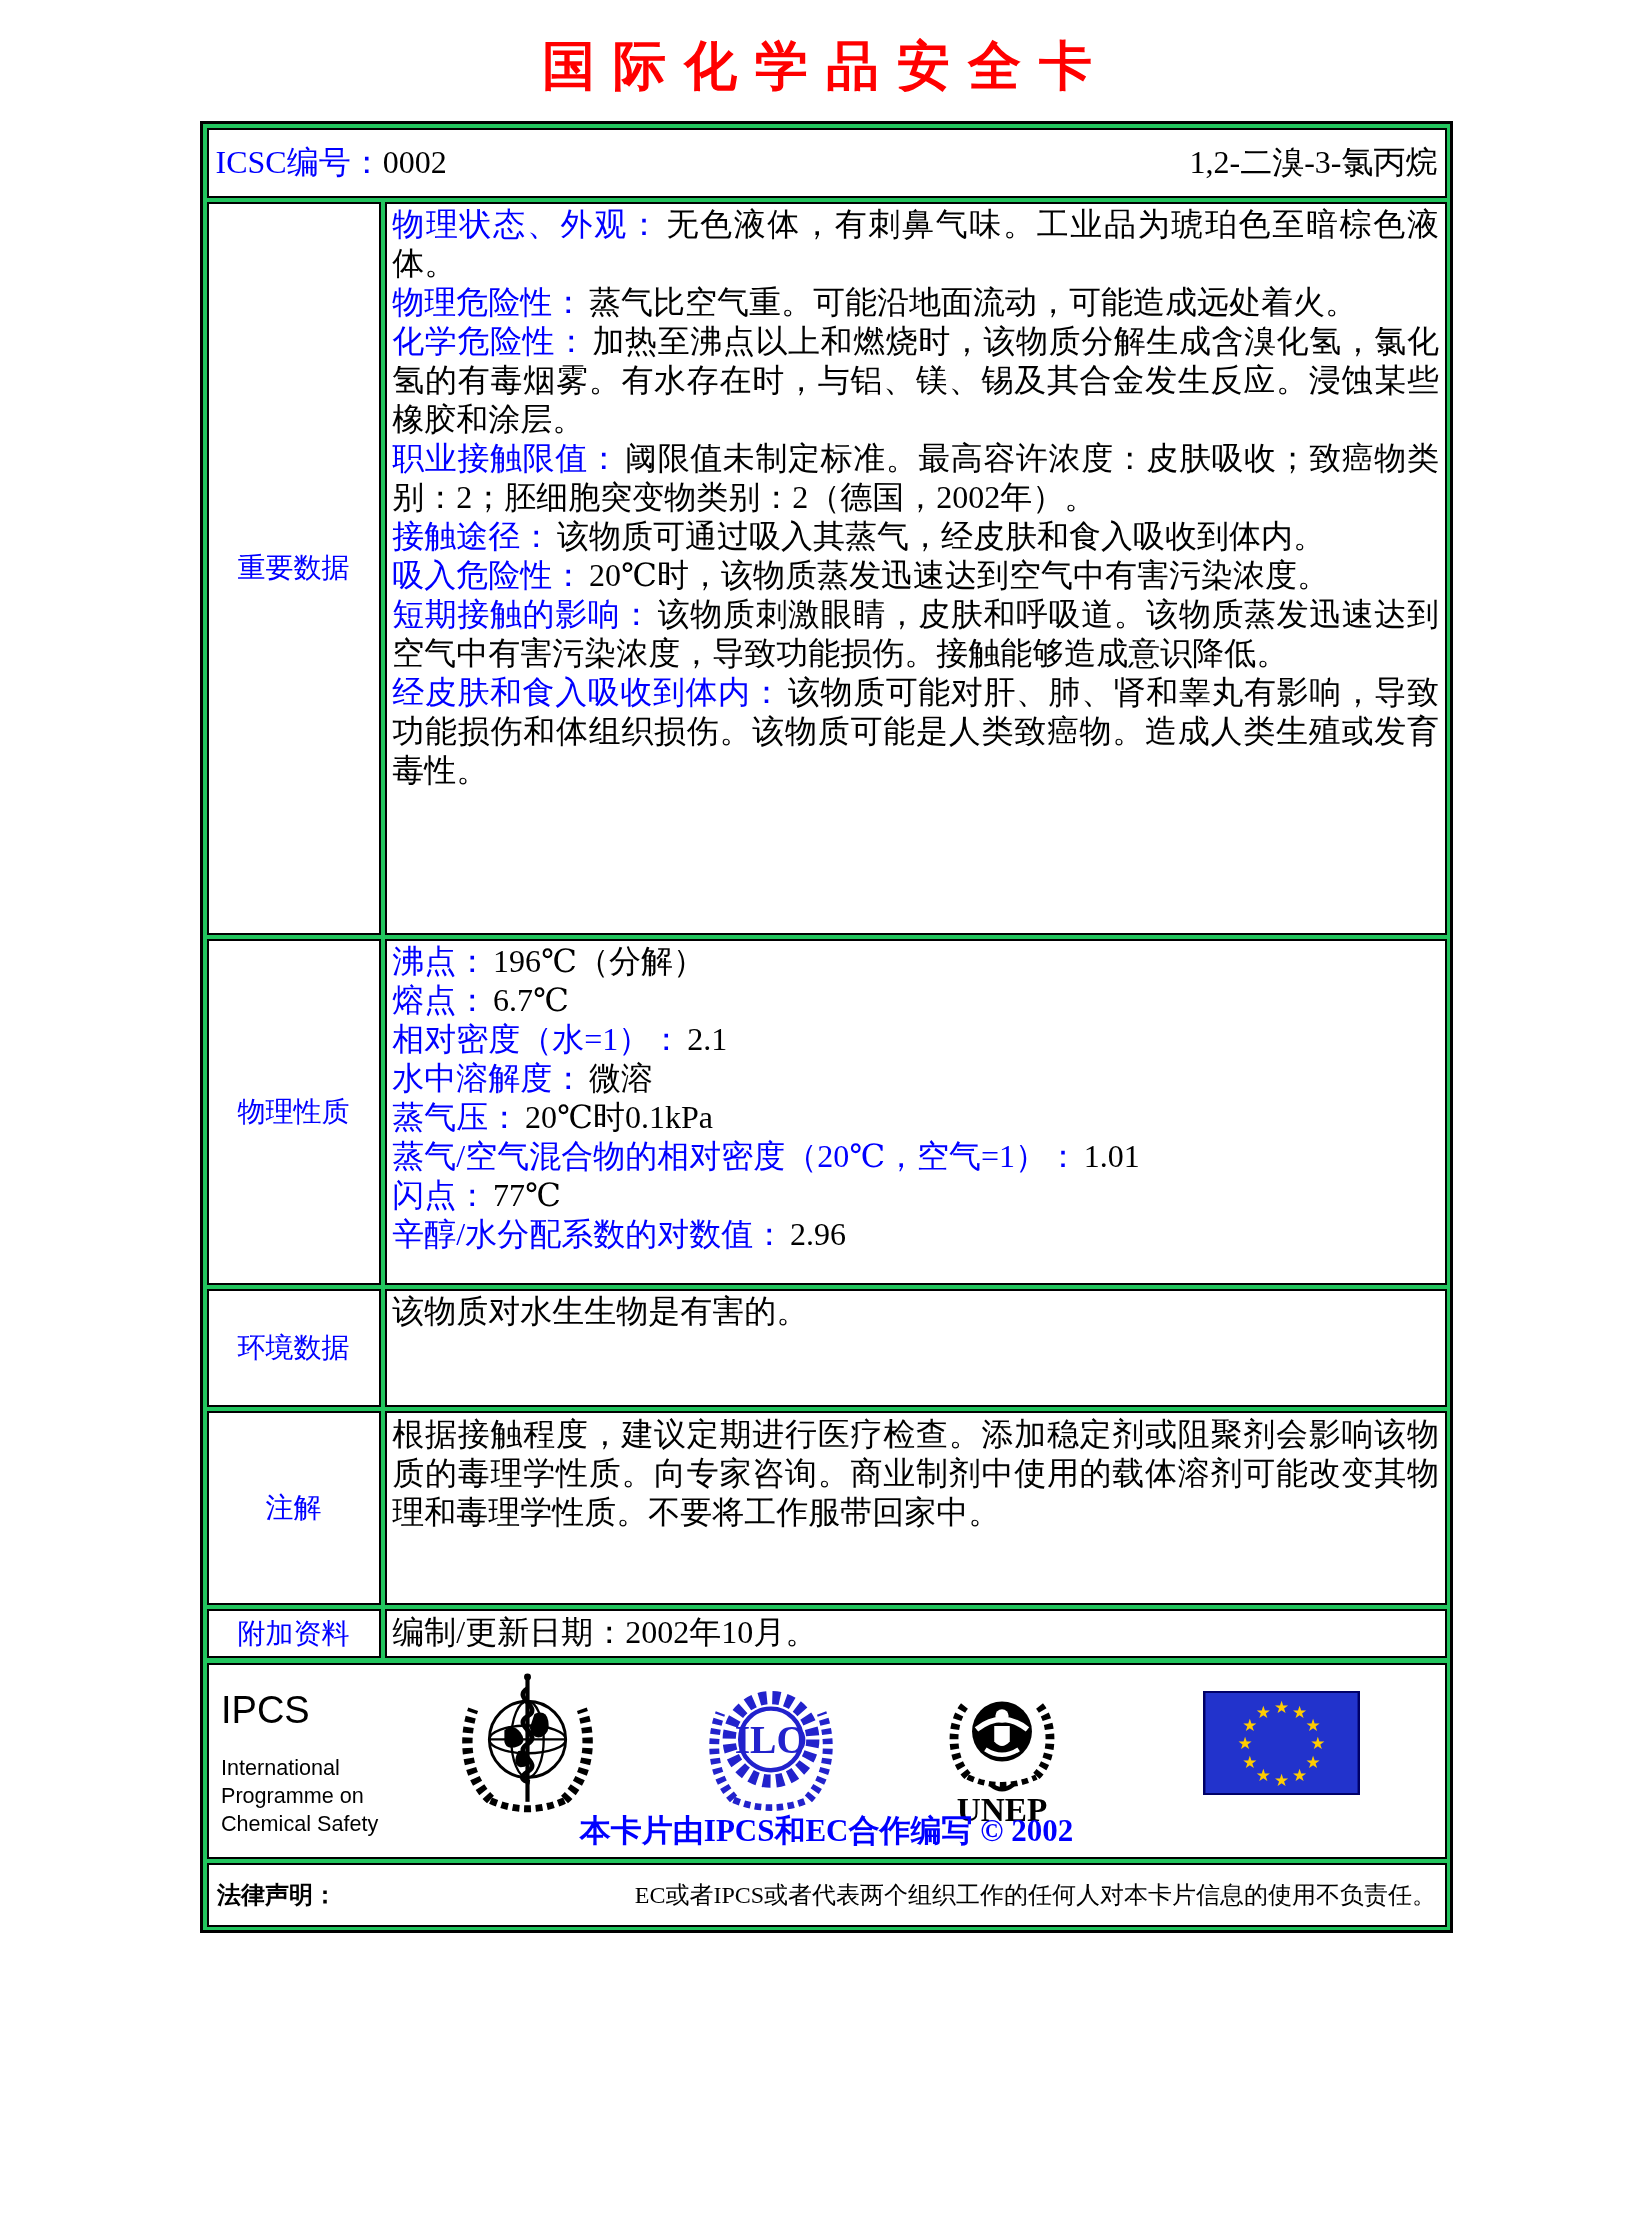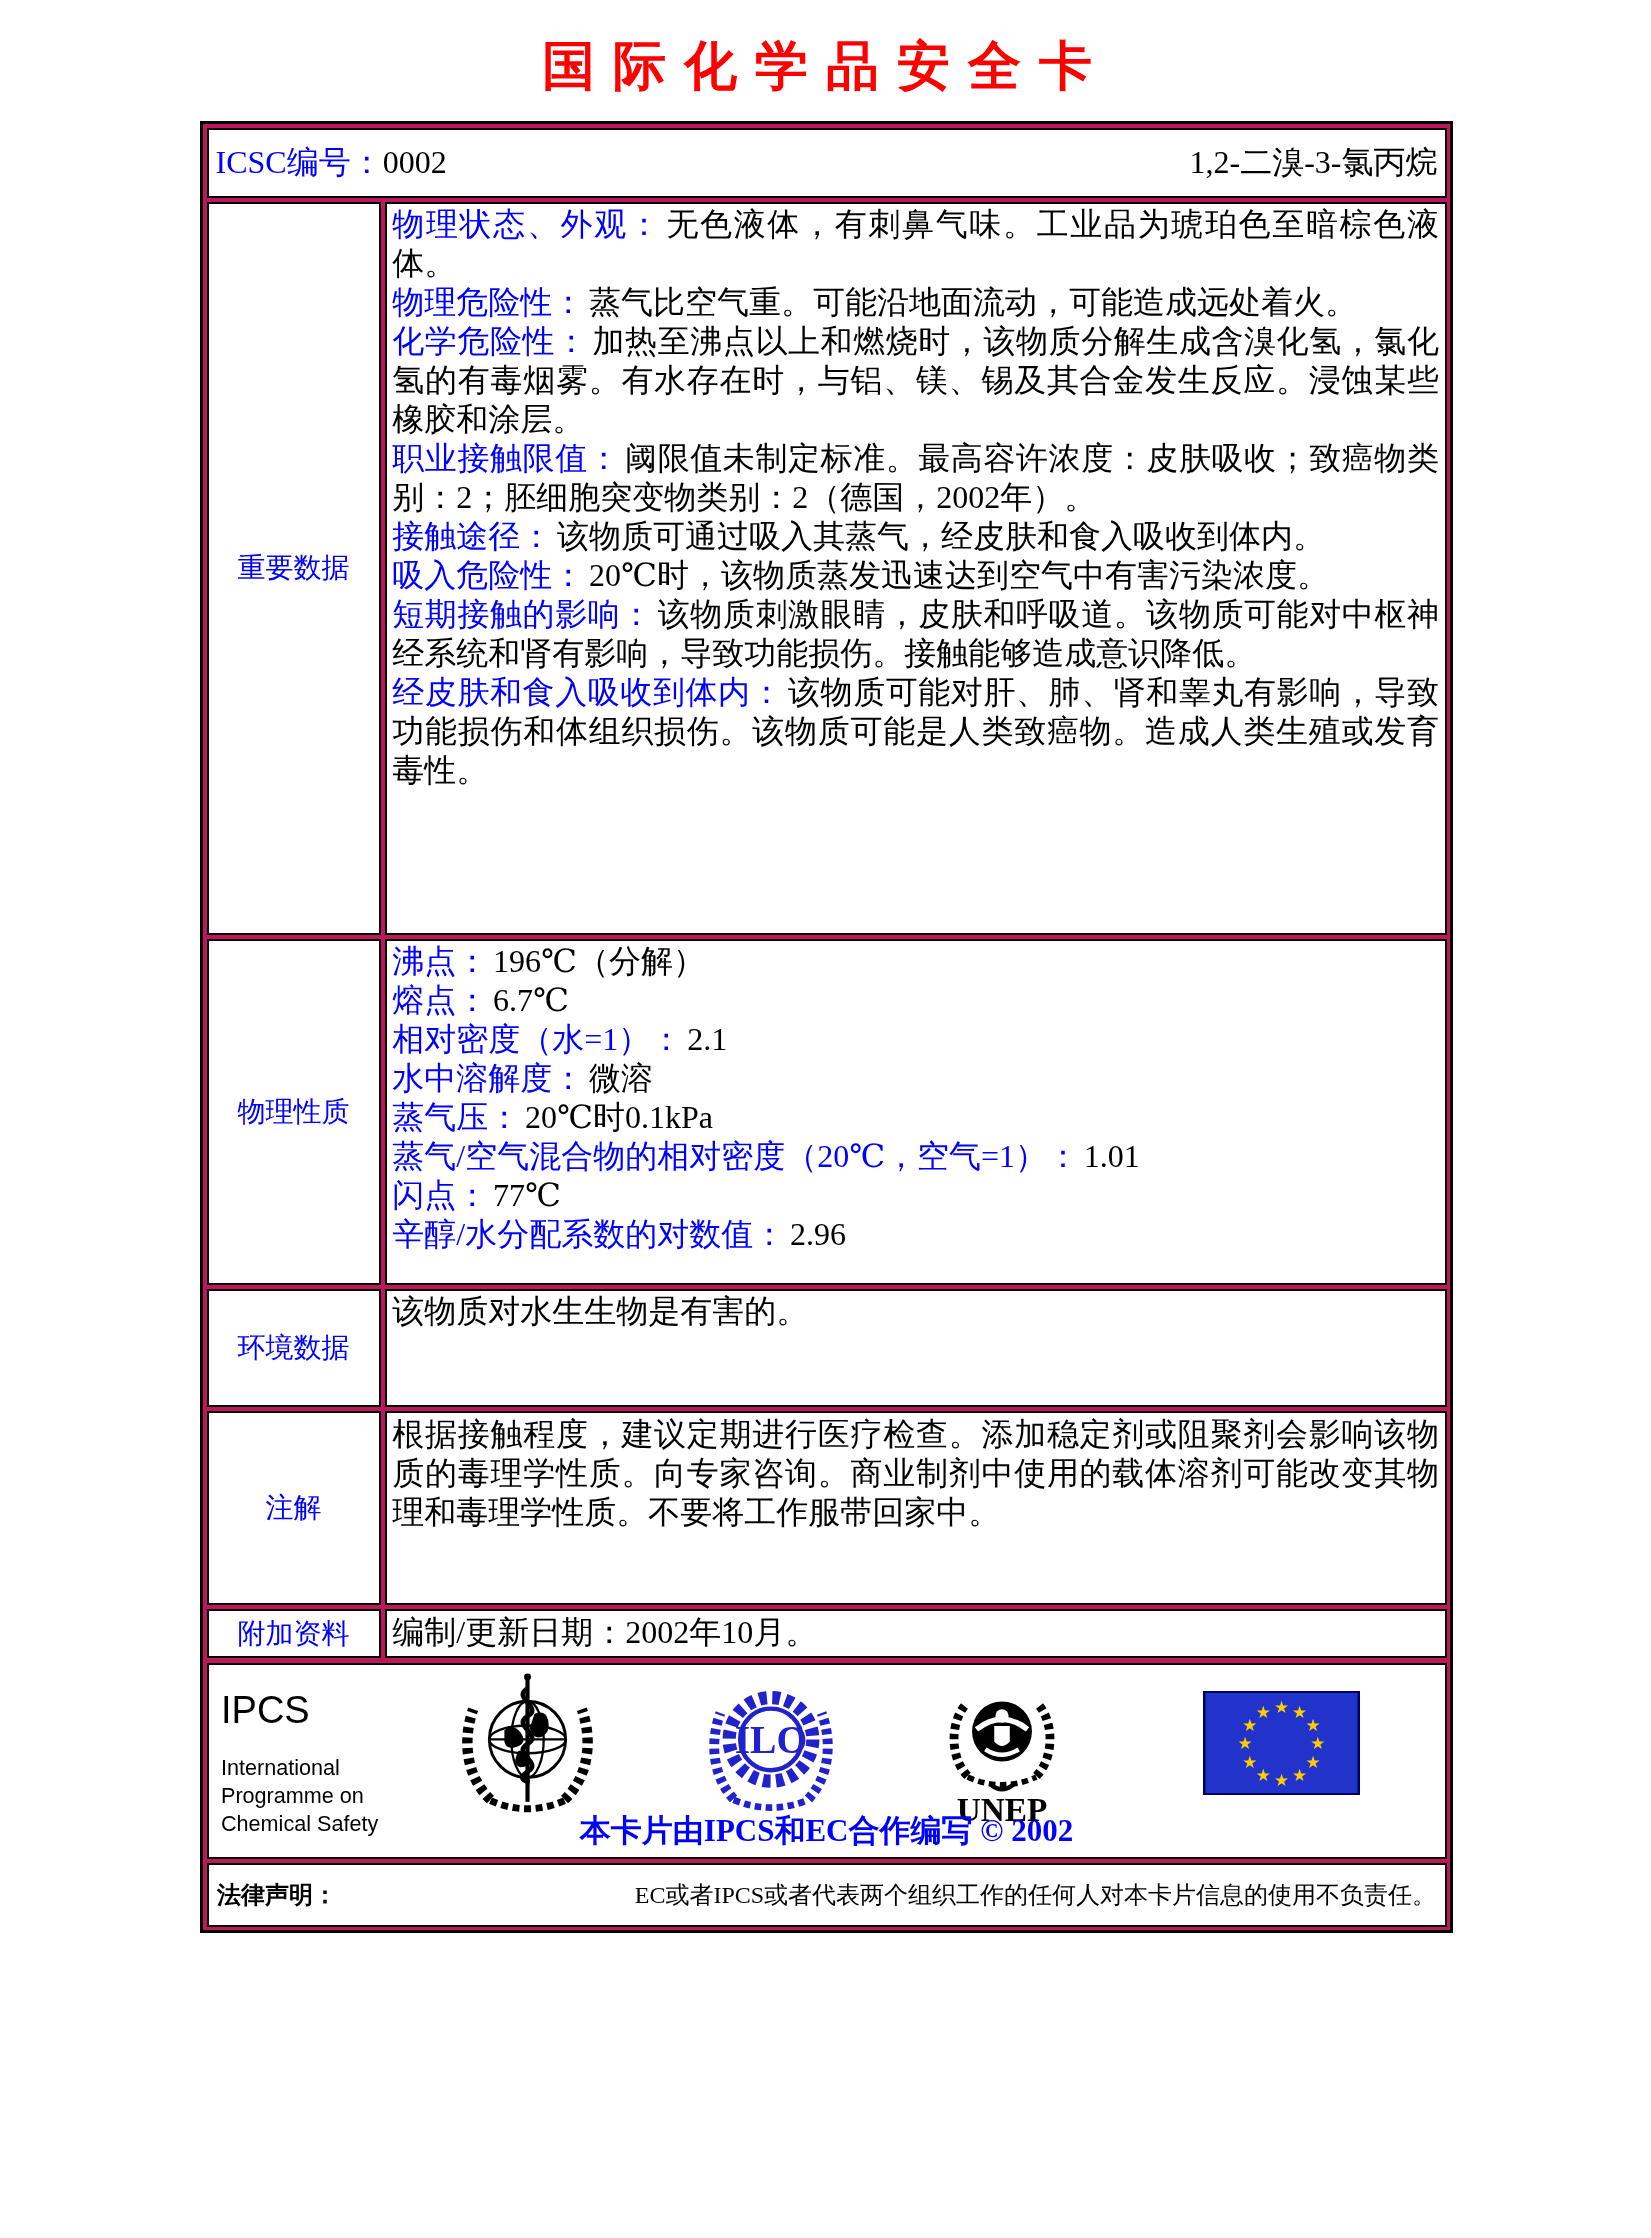--- a/index.html
+++ b/index.html
@@ -16,21 +16,21 @@
     font-weight:bold;
     letter-spacing:18px;
     line-height:1;
   }
   .card{
     margin-left:200px;
     width:1253px;
     box-sizing:border-box;
     border:3.5px solid #000;
     padding:3.5px;
-    background:#be185d;
+    background:#22c55e;
   }
   .row{display:flex;box-sizing:border-box;margin-bottom:4.2px;}
   .row:last-child{margin-bottom:0;}
   .cell{border:2.1px solid #000;box-sizing:border-box;background:#fff;}
   
   .r-header{height:70px;}
   .r-important{height:733px;}
   .r-physical{height:346px;}
   .r-environment{height:118px;}
   .r-notes{height:194px;}
@@ -94,21 +94,21 @@
 
     <div class="row r-important">
       <div class="cell label-cell">重要数据</div>
       <div class="cell content-cell">
           <p class="item"><span class="item-label">物理状态、外观：</span><span class="item-text">无色液体，有刺鼻气味。工业品为琥珀色至暗棕色液体。</span></p>
           <p class="item"><span class="item-label">物理危险性：</span><span class="item-text">蒸气比空气重。可能沿地面流动，可能造成远处着火。</span></p>
           <p class="item"><span class="item-label">化学危险性：</span><span class="item-text">加热至沸点以上和燃烧时，该物质分解生成含溴化氢，氯化氢的有毒烟雾。有水存在时，与铝、镁、锡及其合金发生反应。浸蚀某些橡胶和涂层。</span></p>
           <p class="item"><span class="item-label">职业接触限值：</span><span class="item-text">阈限值未制定标准。最高容许浓度：皮肤吸收；致癌物类别：2；胚细胞突变物类别：2（德国，2002年）。</span></p>
           <p class="item"><span class="item-label">接触途径：</span><span class="item-text">该物质可通过吸入其蒸气，经皮肤和食入吸收到体内。</span></p>
           <p class="item"><span class="item-label">吸入危险性：</span><span class="item-text">20℃时，该物质蒸发迅速达到空气中有害污染浓度。</span></p>
-          <p class="item"><span class="item-label">短期接触的影响：</span><span class="item-text">该物质刺激眼睛，皮肤和呼吸道。该物质可能对中枢神经系统和肾有影响，导致功能损伤。接触能够造成意识降低。</span></p>
+          <p class="item"><span class="item-label">短期接触的影响：</span><span class="item-text">该物质刺激眼睛，皮肤和呼吸道。该物质蒸发迅速达到空气中有害污染浓度，导致功能损伤。接触能够造成意识降低。</span></p>
           <p class="item"><span class="item-label">经皮肤和食入吸收到体内：</span><span class="item-text">该物质可能对肝、肺、肾和睾丸有影响，导致功能损伤和体组织损伤。该物质可能是人类致癌物。造成人类生殖或发育毒性。</span></p>
         </div>
     </div>
 
     <div class="row r-physical">
       <div class="cell label-cell">物理性质</div>
       <div class="cell content-cell">
           <p class="item"><span class="item-label">沸点：</span><span class="item-text">196℃（分解）</span></p>
           <p class="item"><span class="item-label">熔点：</span><span class="item-text">6.7℃</span></p>
           <p class="item"><span class="item-label">相对密度（水=1）：</span><span class="item-text">2.1</span></p>

